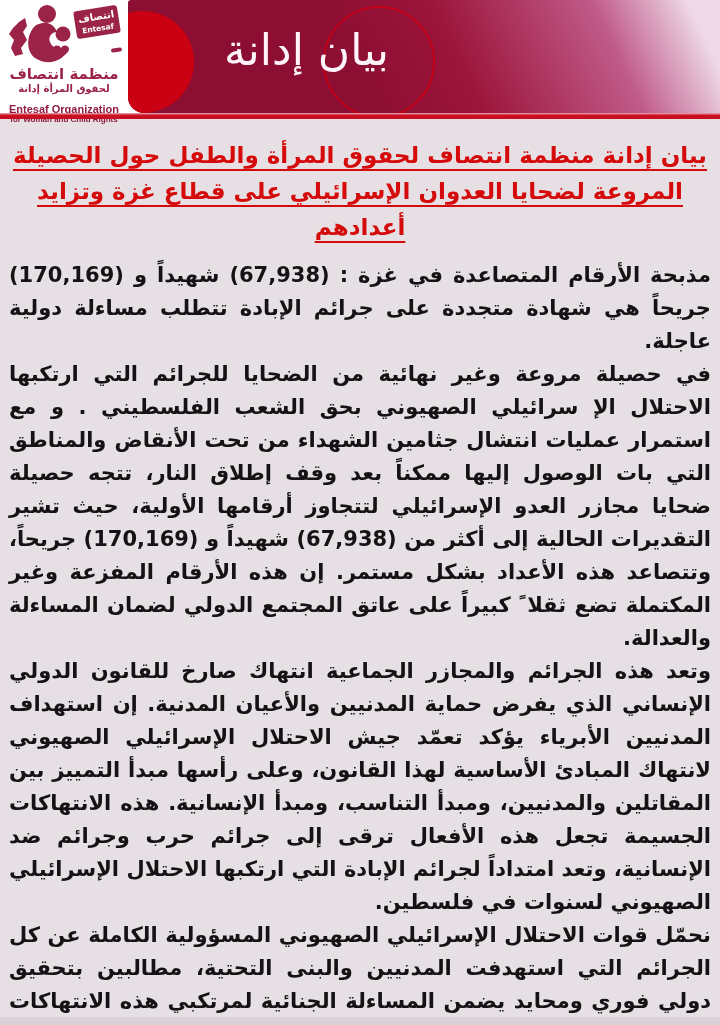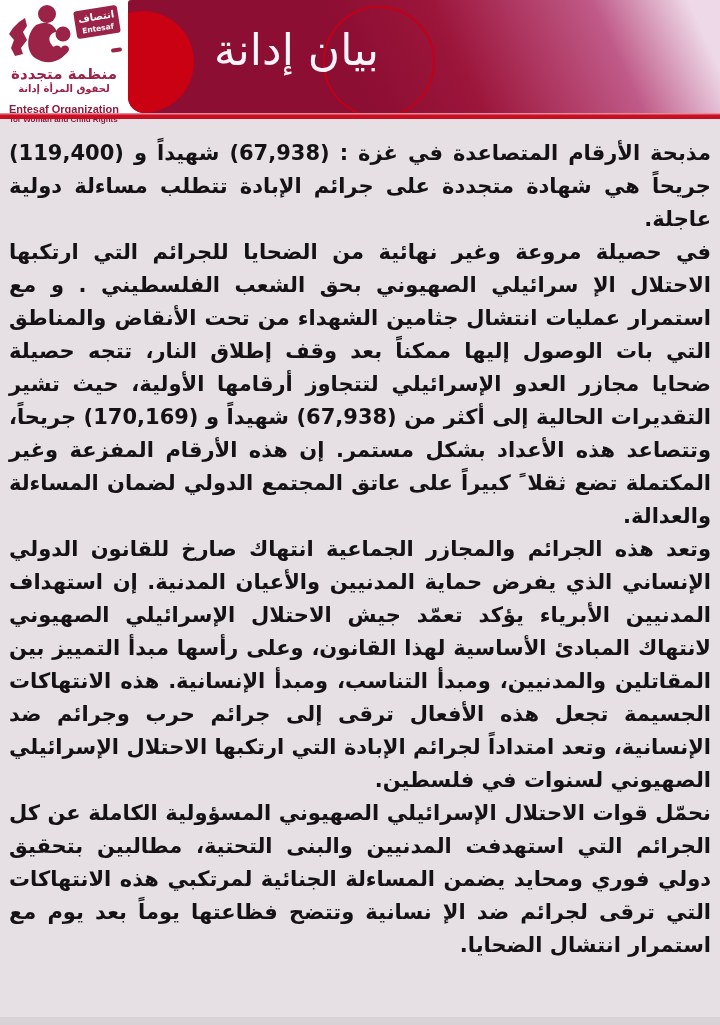--- a/index.html
+++ b/index.html
@@ -36,21 +36,21 @@
   }
   .circle-outline{
     position:absolute; width:112px; height:112px; border-radius:50%;
     border:2px solid #c20016; left:195px; top:6px;
   }
   .circle-solid{
     position:absolute; width:102px; height:102px; border-radius:50%;
     background:#ca0013; left:-36px; top:11px;
   }
   .banner-title{
-    position:absolute; top:24px; left:86px;
+    position:absolute; top:24px; left:96px;
     color:#fdf4fa; font-size:44px; font-weight:normal;
     letter-spacing:1px; white-space:nowrap;
   }
   .red-rule{
     position:absolute; top:113px; left:0; right:0; height:6px;
     background:linear-gradient(#e8aebe, #ce0f22 40%, #c30d1f);
   }
   
   .content{
     position:absolute; top:119px; left:0; right:0; bottom:8px;
@@ -92,39 +92,40 @@
         <path d="M56,44 C54,40 48,41 48,45 C48,49 54,52 56,54 C58,52 64,49 64,45 C64,41 58,40 56,44 Z" fill="#9b2347"></path>
 
         <g transform="rotate(-9 92 18)">
           <rect x="70" y="4" width="44" height="28" rx="3" fill="#9b2347"></rect>
           <text x="92" y="16" font-size="10" font-weight="bold" fill="#ffffff" text-anchor="middle" font-family="DejaVu Sans, sans-serif">انتصاف</text>
           <text x="92" y="27" font-size="7.5" font-weight="bold" fill="#ffffff" text-anchor="middle" font-family="DejaVu Sans, sans-serif">Entesaf</text>
         </g>
 
         <rect x="106" y="44" width="11" height="4" rx="2" transform="rotate(-8 111 46)" fill="#9b2347"></rect>
       </svg>
-      <div class="logo-ar">منظمة متجددة</div>
+      <div class="logo-ar">منظمة انتصاف</div>
       <div class="logo-ar-sub">لحقوق المرأة إدانة</div>
       <div class="logo-en">Entesaf Organization</div>
       <div class="logo-en-sub">for Woman and Child Rights</div>
     </div>
 
     <div class="banner">
       <div class="circle-outline"></div>
       <div class="circle-solid"></div>
       <div class="banner-title">بيان إدانة</div>
     </div>
   </div>
 
   <div class="red-rule"></div>
 
   <div class="content">
 
+    <h1 class="title"><span>بيان إدانة منظمة انتصاف لحقوق المرأة والطفل حول الحصيلة</span><br><span>المروعة لضحايا العدوان الإسرائيلي على قطاع غزة وتزايد أعدادهم</span></h1>
 
-    <p class="para">مذبحة الأرقام المتصاعدة في غزة : (67,938) شهيداً و (119,400) جريحاً هي شهادة متجددة على جرائم الإبادة تتطلب مساءلة دولية عاجلة.</p>
+    <p class="para">مذبحة الأرقام المتصاعدة في غزة : (67,938) شهيداً و (170,169) جريحاً هي شهادة متجددة على جرائم الإبادة تتطلب مساءلة دولية عاجلة.</p>
     <p class="para">في حصيلة مروعة وغير نهائية من الضحايا للجرائم التي ارتكبها الاحتلال الإ سرائيلي الصهيوني بحق الشعب الفلسطيني . و مع استمرار عمليات انتشال جثامين الشهداء من تحت الأنقاض والمناطق التي بات الوصول إليها ممكناً بعد وقف إطلاق النار، تتجه حصيلة ضحايا مجازر العدو الإسرائيلي لتتجاوز أرقامها الأولية، حيث تشير التقديرات الحالية إلى أكثر من (67,938) شهيداً و (170,169) جريحاً، وتتصاعد هذه الأعداد بشكل مستمر. إن هذه الأرقام المفزعة وغير المكتملة تضع ثقلا ً كبيراً على عاتق المجتمع الدولي لضمان المساءلة والعدالة.</p>
     <p class="para">وتعد هذه الجرائم والمجازر الجماعية انتهاك صارخ للقانون الدولي الإنساني الذي يفرض حماية المدنيين والأعيان المدنية. إن استهداف المدنيين الأبرياء يؤكد تعمّد جيش الاحتلال الإسرائيلي الصهيوني لانتهاك المبادئ الأساسية لهذا القانون، وعلى رأسها مبدأ التمييز بين المقاتلين والمدنيين، ومبدأ التناسب، ومبدأ الإنسانية. هذه الانتهاكات الجسيمة تجعل هذه الأفعال ترقى إلى جرائم حرب وجرائم ضد الإنسانية، وتعد امتداداً لجرائم الإبادة التي ارتكبها الاحتلال الإسرائيلي الصهيوني لسنوات في فلسطين.</p>
     <p class="para">نحمّل قوات الاحتلال الإسرائيلي الصهيوني المسؤولية الكاملة عن كل الجرائم التي استهدفت المدنيين والبنى التحتية، مطالبين بتحقيق دولي فوري ومحايد يضمن المساءلة الجنائية لمرتكبي هذه الانتهاكات التي ترقى لجرائم ضد الإ نسانية وتتضح فظاعتها يوماً بعد يوم مع استمرار انتشال الضحايا.</p>
 
   </div>
 
   <div class="bottom-strip"></div>
 </div>
 
 </body></html>

